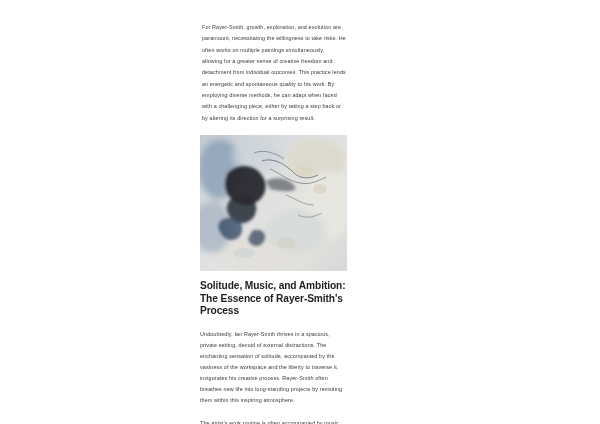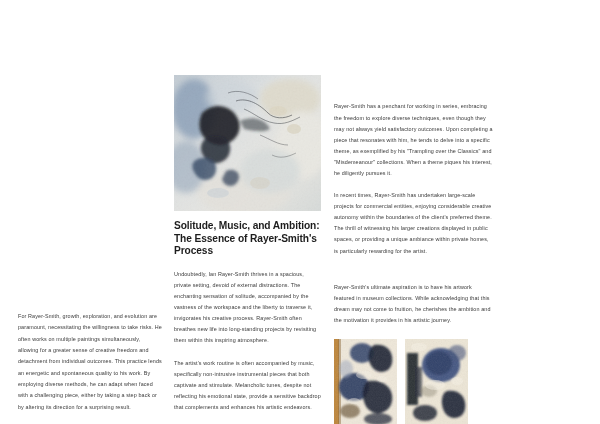--- a/index.html
+++ b/index.html
@@ -19,22 +19,22 @@
     width: 600px;
     height: 424px;
     background: #ffffff;
   }
   .columns {
     position: absolute;
     left: 0; top: 0;
     width: 556px;
     height: 424px;
     display: flex;
-    flex-direction: row;
-    align-items: flex-end;
+    flex-direction: column;
+    align-items: center;
     box-sizing: border-box;
     padding: 18px 14px 0 18px;
   }
   .col {
     box-sizing: border-box;
   }
   .col-left   { width: 156px; padding-right: 12px; padding-top: 4px; }
   .col-mid    { width: 160px; padding-right: 12px; }
   .col-right  { width: 160px; }
 

